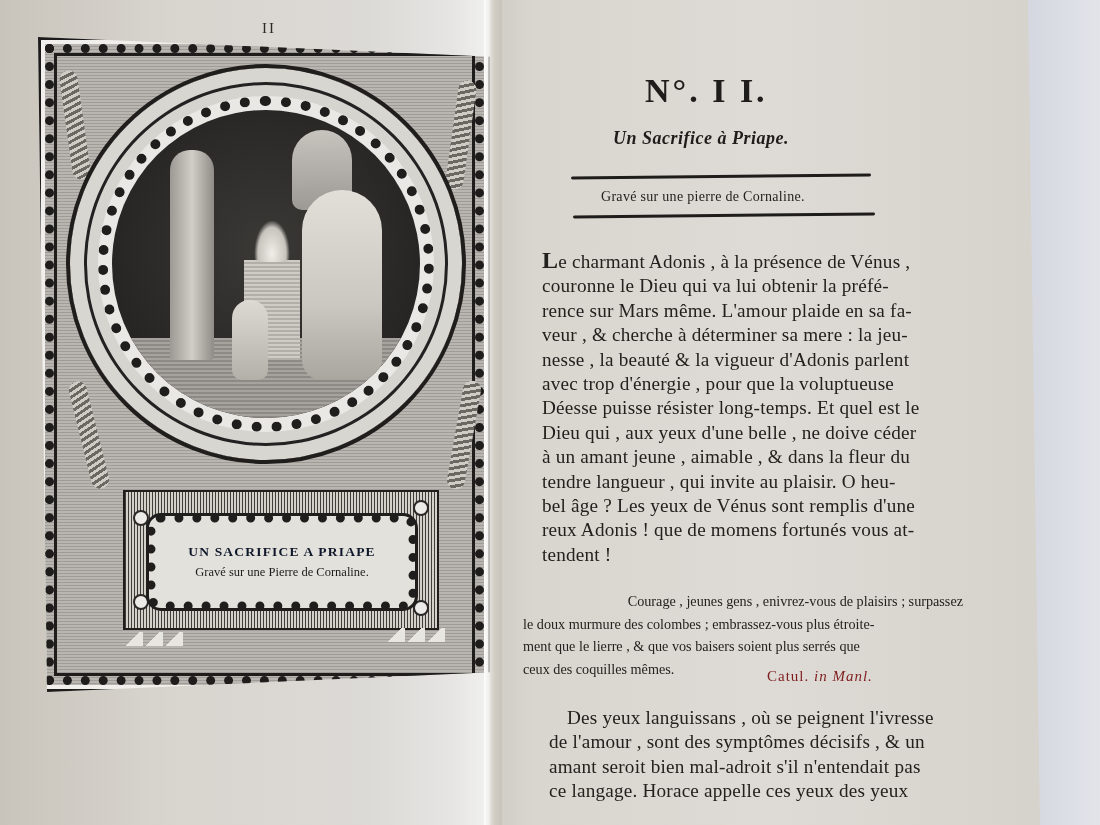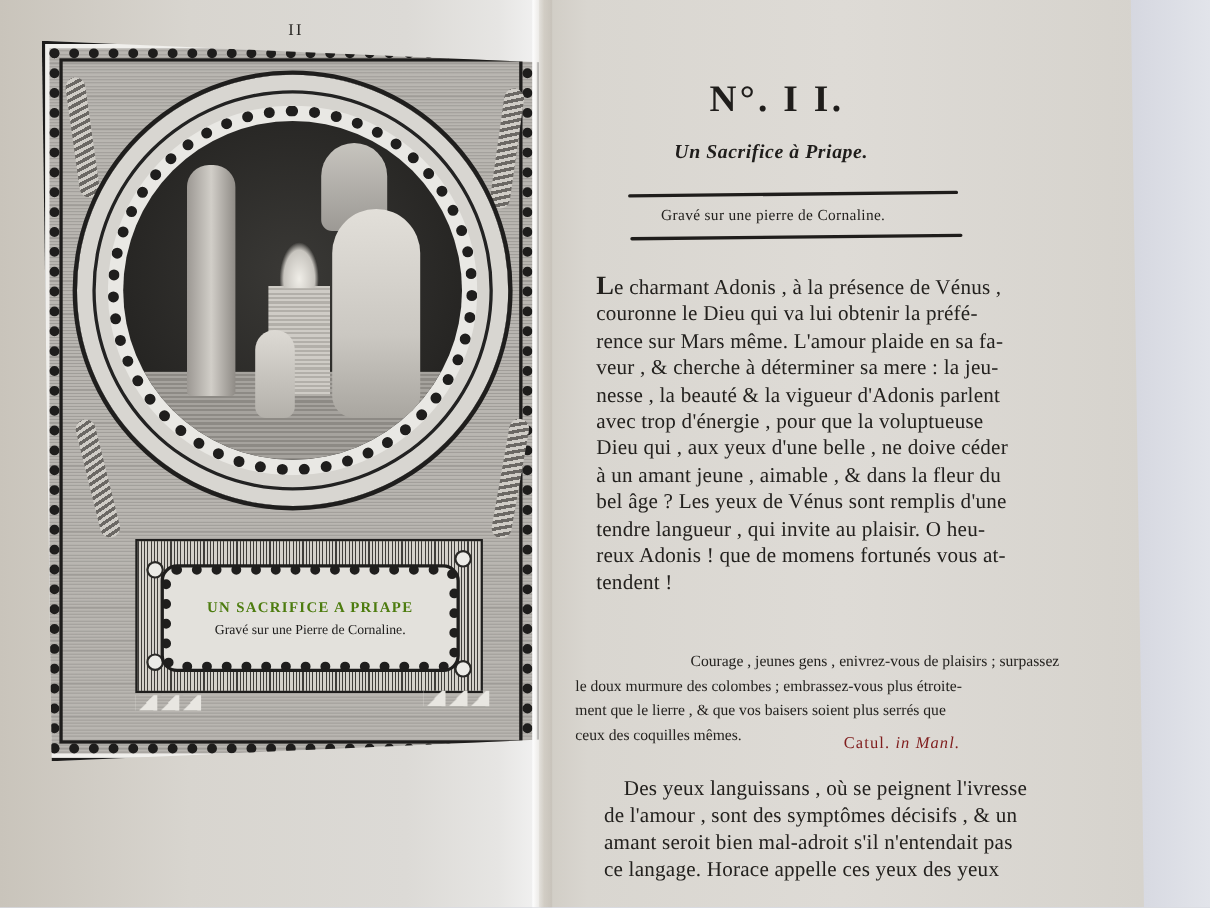--- a/index.html
+++ b/index.html
@@ -114,21 +114,21 @@
       position: absolute; left: 22px; top: 22px; width: 270px; height: 96px;
       background: #e3e1dc;
       border: 9px dotted #1f1e1d;
       outline: 3px solid #1f1e1d;
       outline-offset: -2px;
       border-radius: 14px;
       display: flex; flex-direction: column; align-items: center; justify-content: center;
       text-align: center;
     }
     .cartouche-title {
-      font-size: 13.5px; letter-spacing: 1.2px; font-weight: bold; color: #4d7c0f;
+      font-size: 13.5px; letter-spacing: 1.2px; font-weight: bold; color: #0f172a;
     }
     .cartouche-sub {
       font-size: 12.5px; margin-top: 5px; color: #1c1b1a;
     }
     .boss {
       position: absolute; width: 16px; height: 16px; border-radius: 50%;
       background: #ecebe7; border: 2px solid #2a2927;
     }
     .teeth {
       position: absolute; height: 14px; width: 60px;
@@ -225,24 +225,25 @@
   <div class="subtitle">Gravé sur une pierre de Cornaline.</div>
   <div class="rule rule-2"></div>
 
   <div class="body-para p1">
     <span class="line"><span class="dropcap">L</span><span>e charmant Adonis , à la présence de Vénus ,</span></span>
     <span class="line">couronne le Dieu qui va lui obtenir la préfé-</span>
     <span class="line">rence sur Mars même. L'amour plaide en sa fa-</span>
     <span class="line">veur , &amp; cherche à déterminer sa mere : la jeu-</span>
     <span class="line">nesse , la beauté &amp; la vigueur d'Adonis parlent</span>
     <span class="line">avec trop d'énergie , pour que la voluptueuse</span>
+    <span class="line">Déesse puisse résister long-temps. Et quel est le</span>
     <span class="line">Dieu qui , aux yeux d'une belle , ne doive céder</span>
     <span class="line">à un amant jeune , aimable , &amp; dans la fleur du</span>
+    <span class="line">tendre langueur , qui invite au plaisir. O heu-</span>
     <span class="line">bel âge ? Les yeux de Vénus sont remplis d'une</span>
-    <span class="line">tendre langueur , qui invite au plaisir. O heu-</span>
     <span class="line">reux Adonis ! que de momens fortunés vous at-</span>
     <span class="line">tendent !</span>
   </div>
 
   <div class="quote">
     <span class="line indent">Courage , jeunes gens , enivrez-vous de plaisirs ; surpassez</span>
     <span class="line">le doux murmure des colombes ; embrassez-vous plus étroite-</span>
     <span class="line">ment que le lierre , &amp; que vos baisers soient plus serrés que</span>
     <span class="line">ceux des coquilles mêmes.</span>
   </div>

